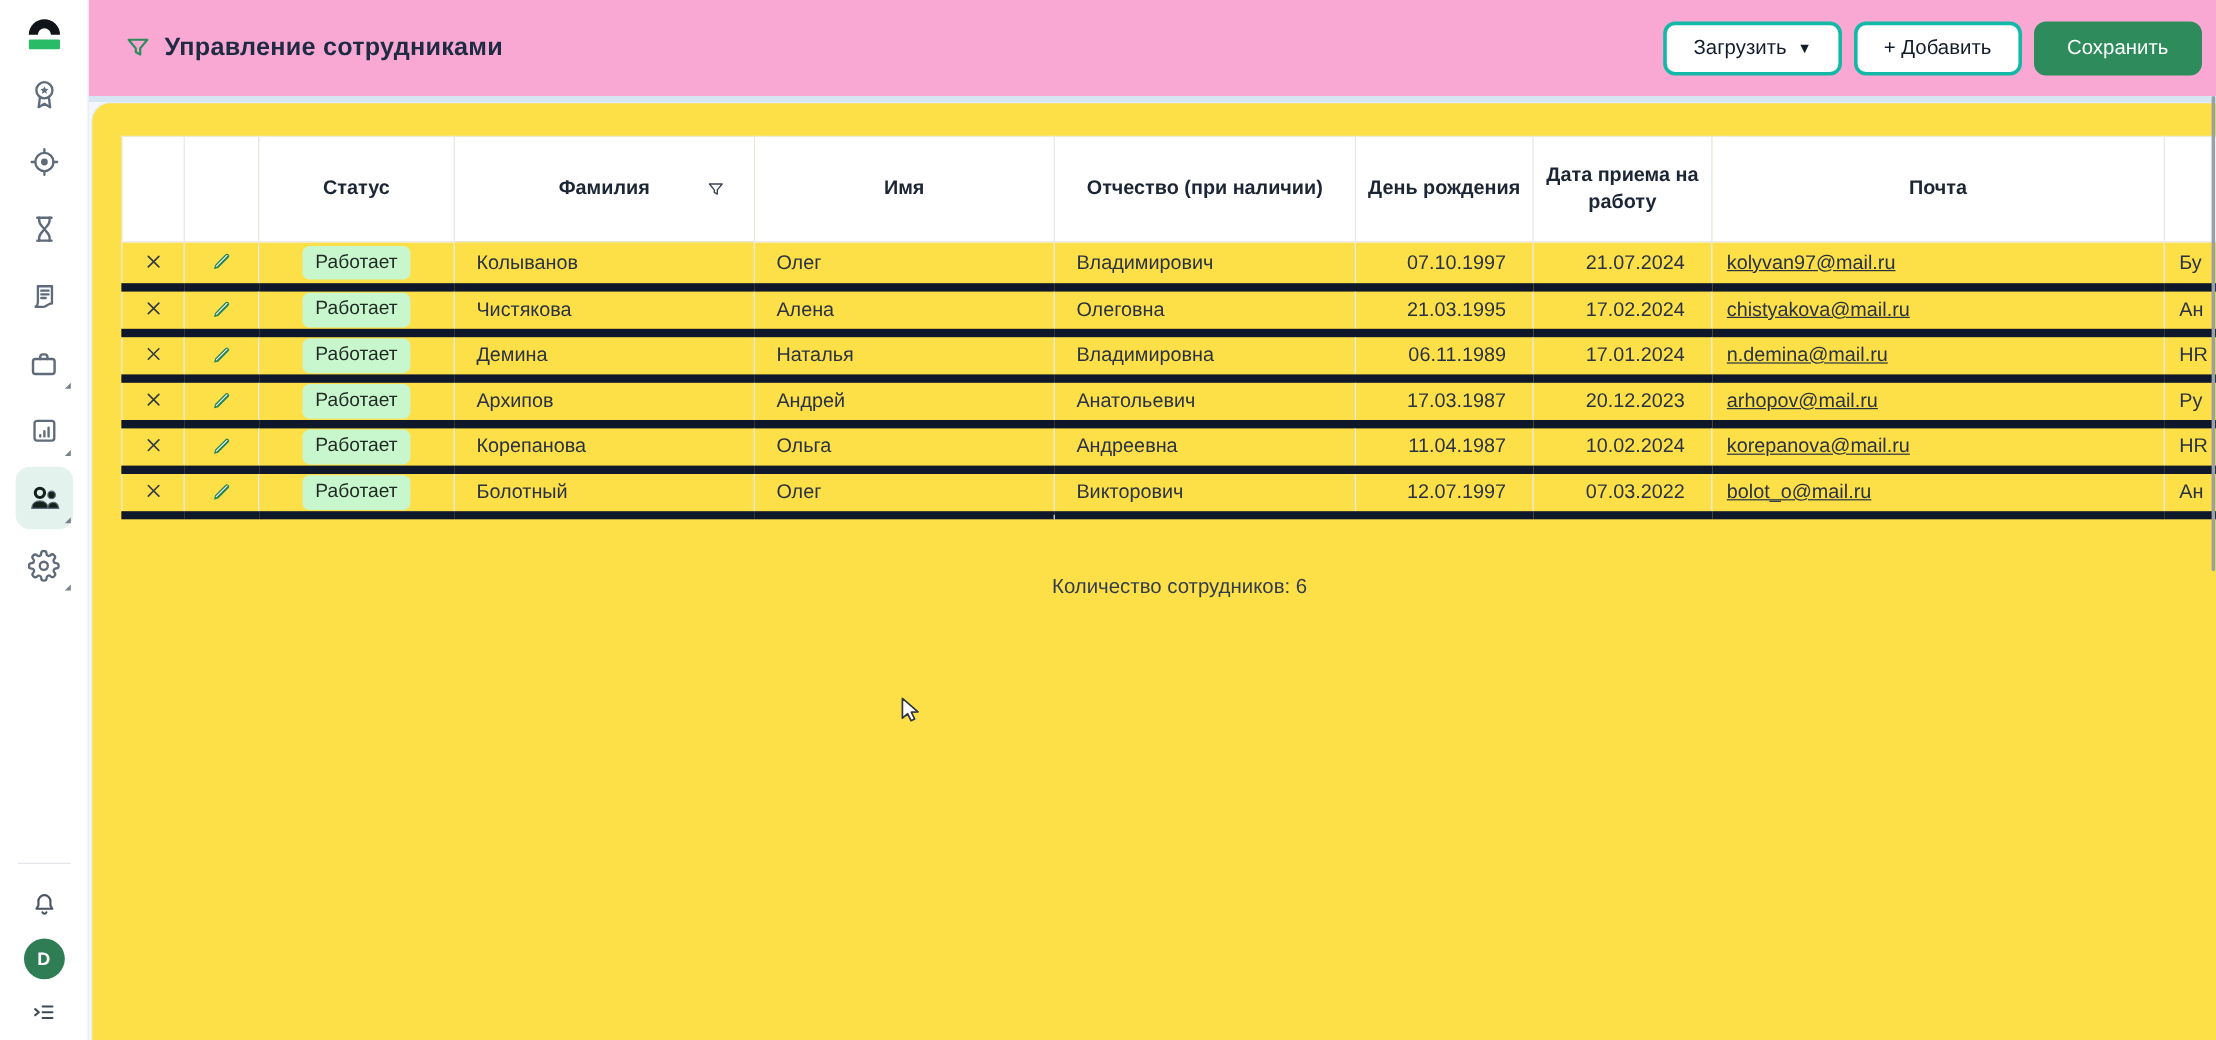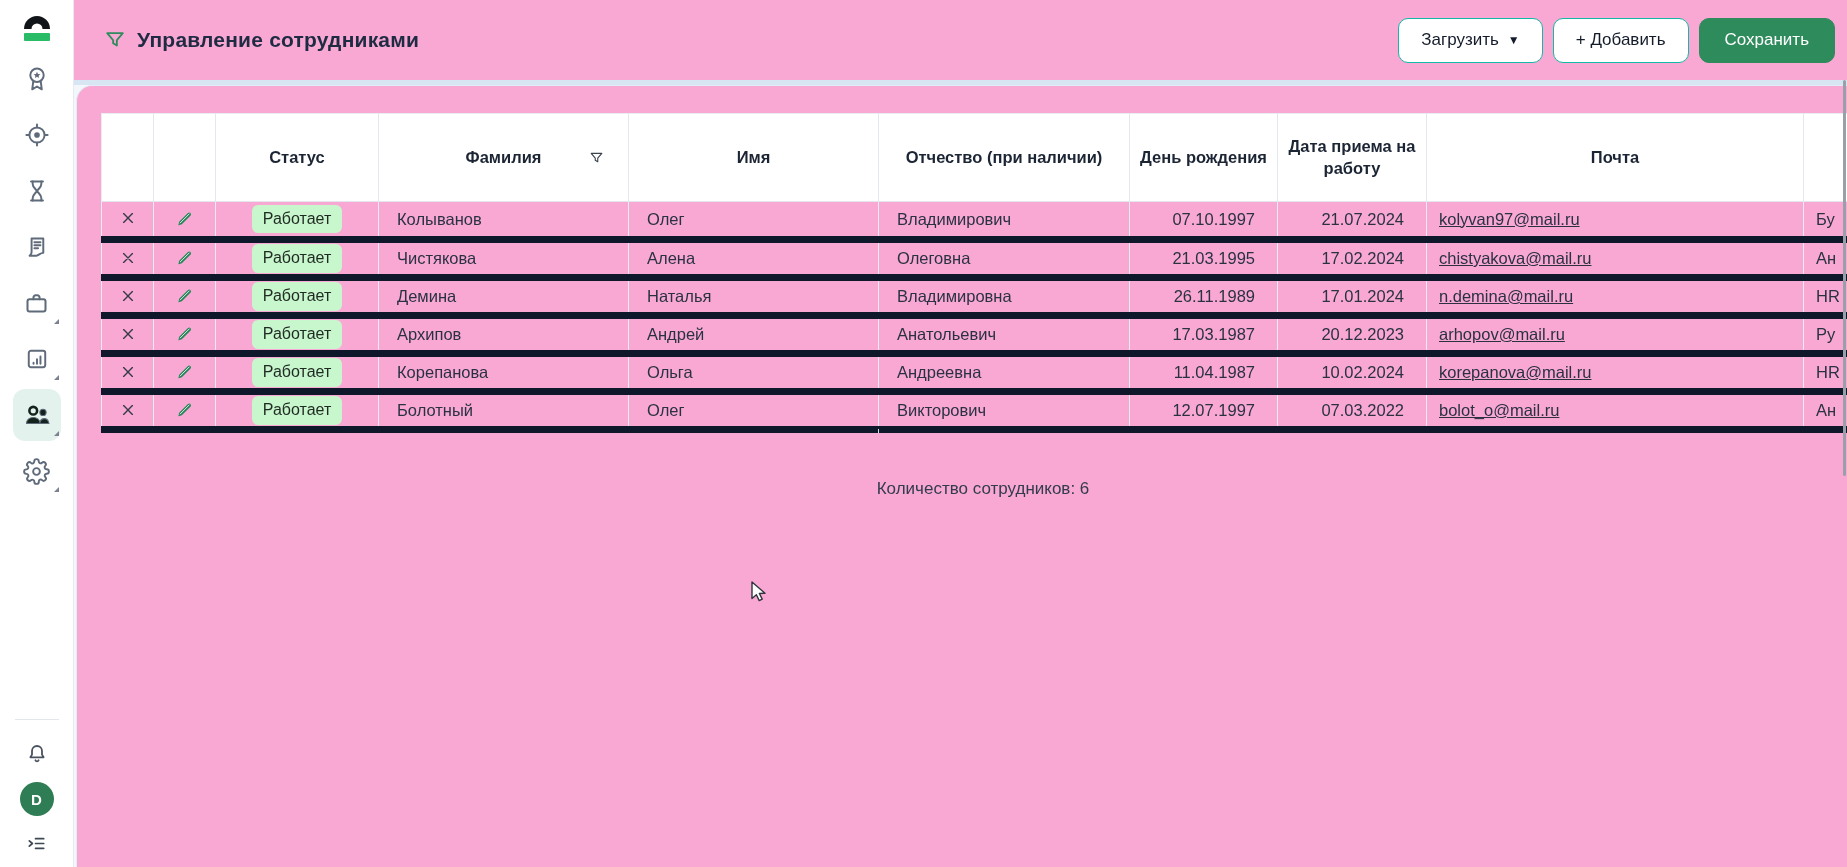--- a/index.html
+++ b/index.html
@@ -24,27 +24,27 @@
   .side-bottom { display:flex; flex-direction:column; align-items:center; gap:16px; padding-bottom:12px; }
   .avatar { width:34px; height:34px; border-radius:50%; background:#2e7d54; color:#fff;
             font-size:15px; font-weight:700; display:flex; align-items:center; justify-content:center; }
 
   
   .main { flex:1; display:flex; flex-direction:column; background:#f3f6fa; min-width:0; }
   .topbar { height:80px; background:#f9a8d4; display:flex; align-items:center; padding:0 12px 0 30px; }
   .title-wrap { display:flex; align-items:center; gap:11px; }
   .page-title { font-size:21px; font-weight:700; color:#1e2b43; letter-spacing:.2px; }
   .actions { margin-left:auto; display:flex; gap:10px; align-items:center; }
-  .btn { height:45px; border-radius:10px; border:1px solid #14b8a6; background:#fff;
+  .btn { height:45px; border-radius:10px; border:3px solid #14b8a6; background:#fff;
          font-family:"Liberation Sans", sans-serif; font-size:17px; color:#141c2b;
          padding:0 22px; display:flex; align-items:center; gap:9px; cursor:pointer; }
   .btn .caret { font-size:12px; line-height:1; }
   .btn-save { background:#2e8b5c; border-color:#2e8b5c; color:#fff; padding:0 25px; }
   .band { height:5px; background:#d8e6f4; }
-  .panel { position:relative; flex:1; margin-left:2px; background:#f9a8d4;
+  .panel { position:relative; flex:1; margin-left:2px; background:#fde047;
            border-top-left-radius:16px; border-top:1px solid #e2ecf6; border-left:1px solid #e2ecf6; }
 
   
   .table-zone { position:relative; margin:27px 0 0 24px; width:1747px; overflow:hidden; }
   table { border-collapse:collapse; table-layout:fixed; width:1862px; }
   th { height:88px; font-size:16.5px; font-weight:700; color:#1c2534; text-align:center;
        vertical-align:middle; line-height:1.3; background:#fff;
        border-right:1px solid #e4e8ee; border-bottom:1px solid #e4e8ee; border-top:1px solid #eaedf2;
        padding:0 8px; }
   th:first-child, td:first-child { border-left:1px solid #e9ecf1; }
@@ -290,21 +290,21 @@
           <path d="M6.6 17.6 L18 6.2" stroke="#ffffff" stroke-width="1.1" stroke-linecap="round"></path>
         </svg>
       </button>
     </td>
     <td class="c">
       <span class="badge">Работает</span>
     </td>
     <td>Демина</td>
     <td>Наталья</td>
     <td>Владимировна</td>
-    <td class="r">26.11.1989</td>
+    <td class="r">06.11.1989</td>
     <td class="r">17.01.2024</td>
     <td class="email">n.demina@mail.ru</td>
     <td class="extra">HR</td>
   </tr>
 
   <tr>
     <td class="c">
       <button class="icon-btn">
         <svg width="16" height="16" viewBox="0 0 20 20" fill="none" stroke="#333a45" stroke-width="1.7" stroke-linecap="round">
           <path d="M4.5 4.5 L15.5 15.5 M15.5 4.5 L4.5 15.5"></path>

